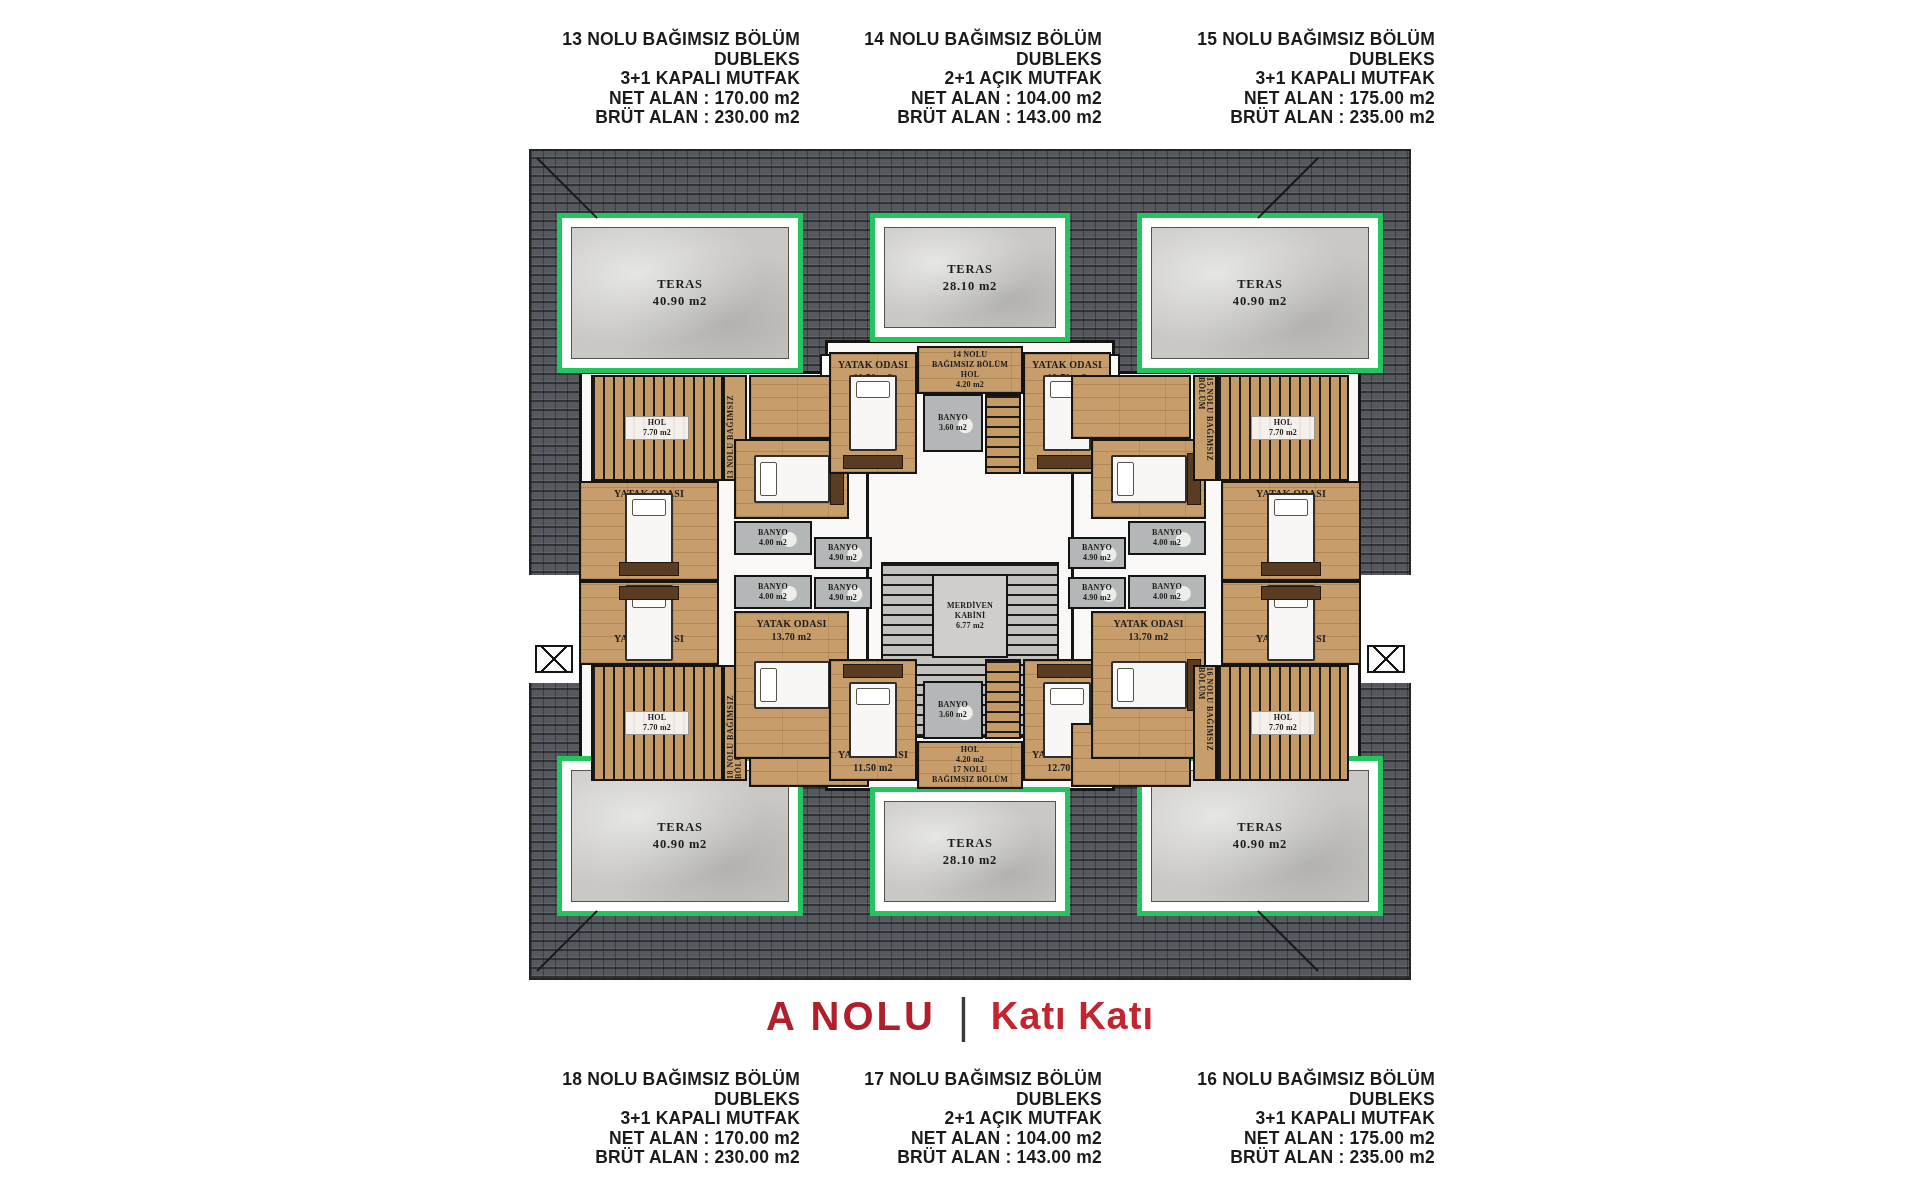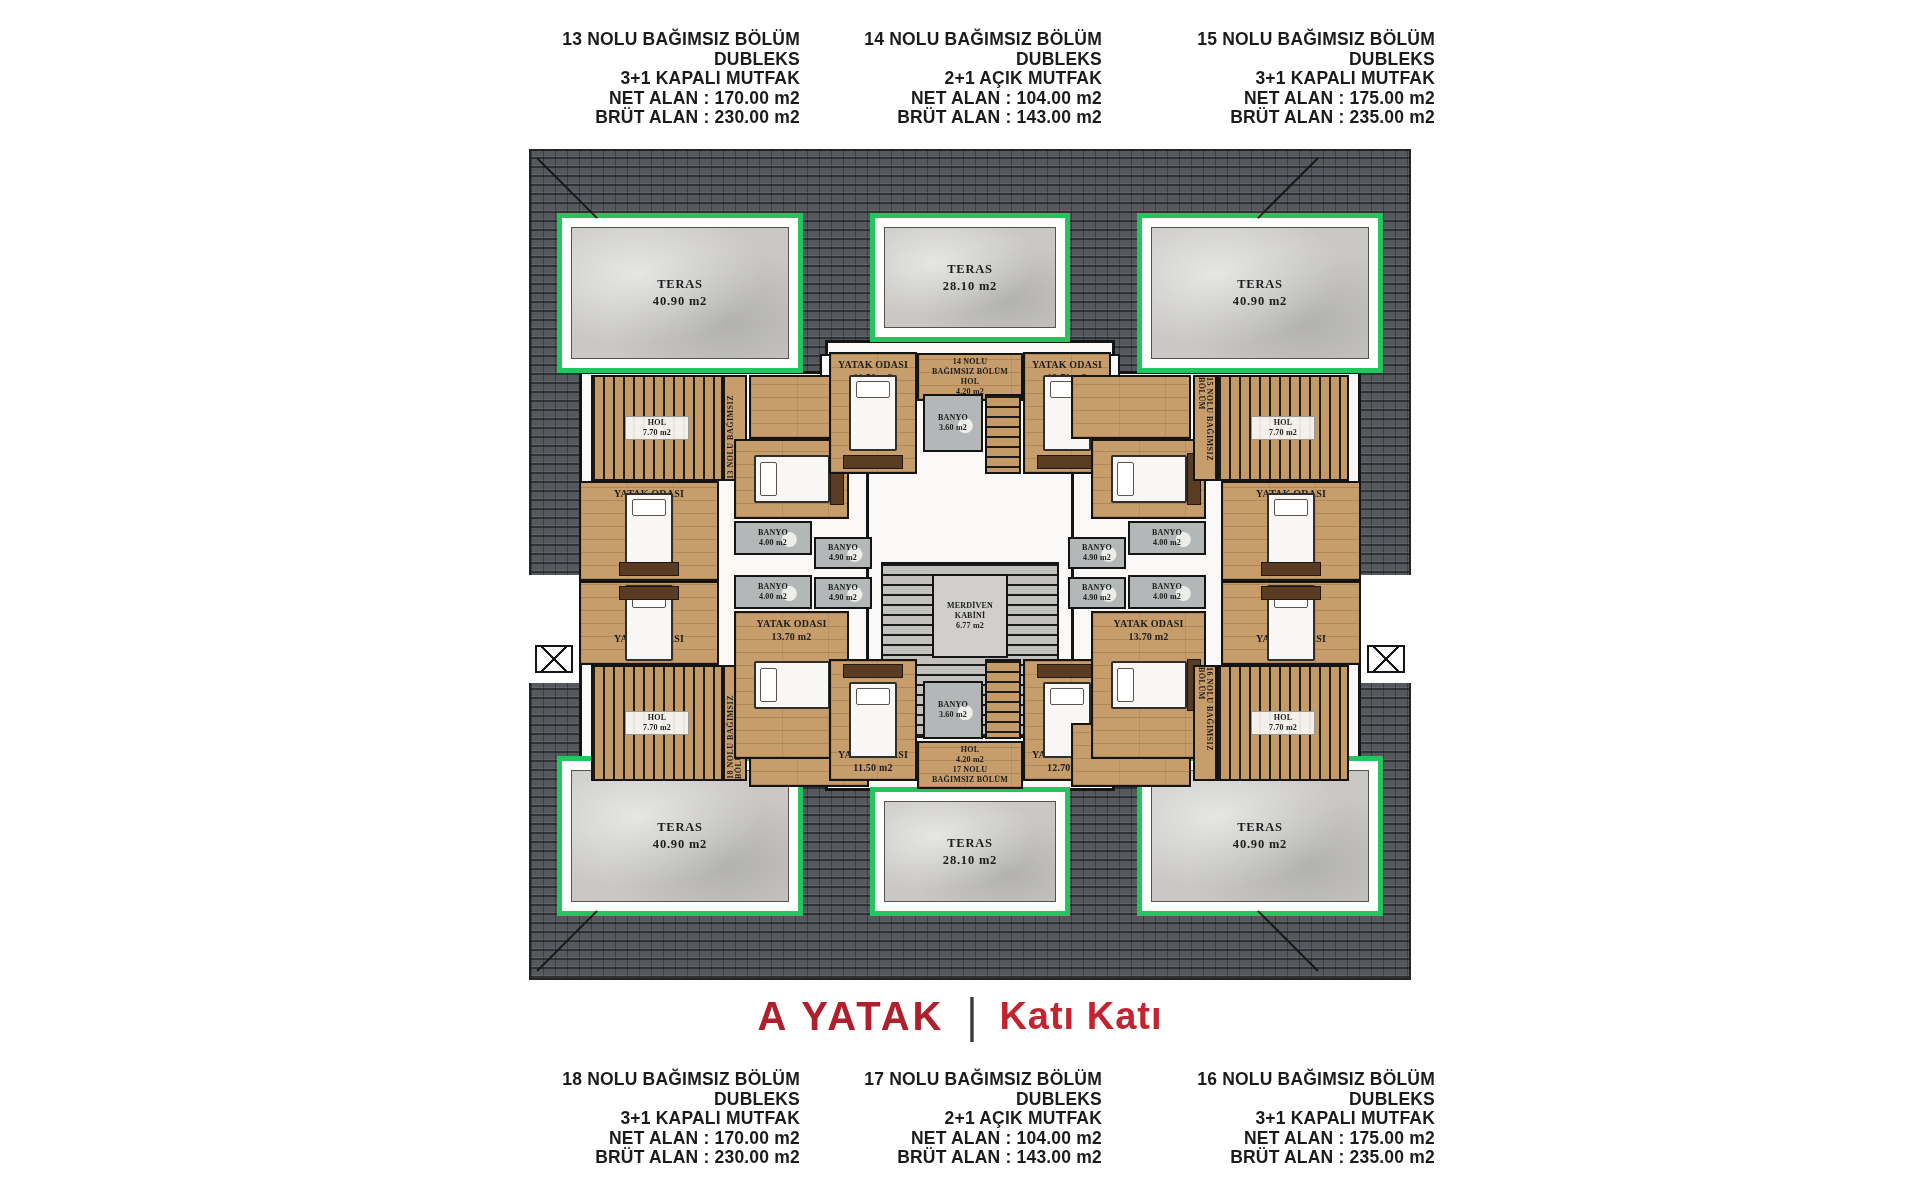--- a/index.html
+++ b/index.html
@@ -270,21 +270,21 @@
       <div class="ward" style="left: 50%; transform: translateX(-50%); width: 58px; height: 12px; bottom: 3px;"></div>
     </div>
     <div class="el wood bv" style="left: 494px; top: 203px; width: 88px; height: 122px;">
       <div class="lab t f10">
         <span class="l" style="display: block;">YATAK ODASI</span>
         <span class="l" style="display: block;">12.70 m2</span>
       </div>
       <div class="bed v"></div>
       <div class="ward" style="left: 50%; transform: translateX(-50%); width: 58px; height: 12px; bottom: 3px;"></div>
     </div>
-    <div class="el wood" style="left: 388px; top: 204px; width: 106px; height: 48px;">
+    <div class="el wood" style="left: 388px; top: 197px; width: 106px; height: 48px;">
       <div class="lab c f8">
         <span class="l" style="display: block;">14 NOLU</span>
         <span class="l" style="display: block;">BAĞIMSIZ BÖLÜM</span>
         <span class="l" style="display: block;">HOL</span>
         <span class="l" style="display: block;">4.20 m2</span>
       </div>
     </div>
     <div class="el bath" style="left: 394px; top: 245px; width: 60px; height: 58px;">
       <div class="lab c f8">
         <span class="l" style="display: block;">BANYO</span>
@@ -403,16 +403,16 @@
       </div>
     </div>
     <div class="el vlab vr" style="left: 664px; top: 516px; width: 24px; height: 116px;">16 NOLU BAĞIMSIZ BÖLÜM</div>
     <div class="ridge" style="left: 8px; top: 8px; width: 85px; transform: rotate(45deg); transform-origin: 0px 50%;"></div>
     <div class="ridge" style="left: 789px; top: 8px; width: 85px; transform: rotate(135deg); transform-origin: 0px 50%;"></div>
     <div class="ridge" style="left: 8px; top: 821px; width: 85px; transform: rotate(-45deg); transform-origin: 0px 50%;"></div>
     <div class="ridge" style="left: 789px; top: 821px; width: 85px; transform: rotate(-135deg); transform-origin: 0px 50%;"></div>
   </div>
 
 <div class="title-row">
-  <span class="t-block">A YATAK</span>
+  <span class="t-block">A NOLU</span>
   <span class="t-div">|</span>
   <span class="t-floor">Katı Katı</span>
 </div>
 
 </body></html>

